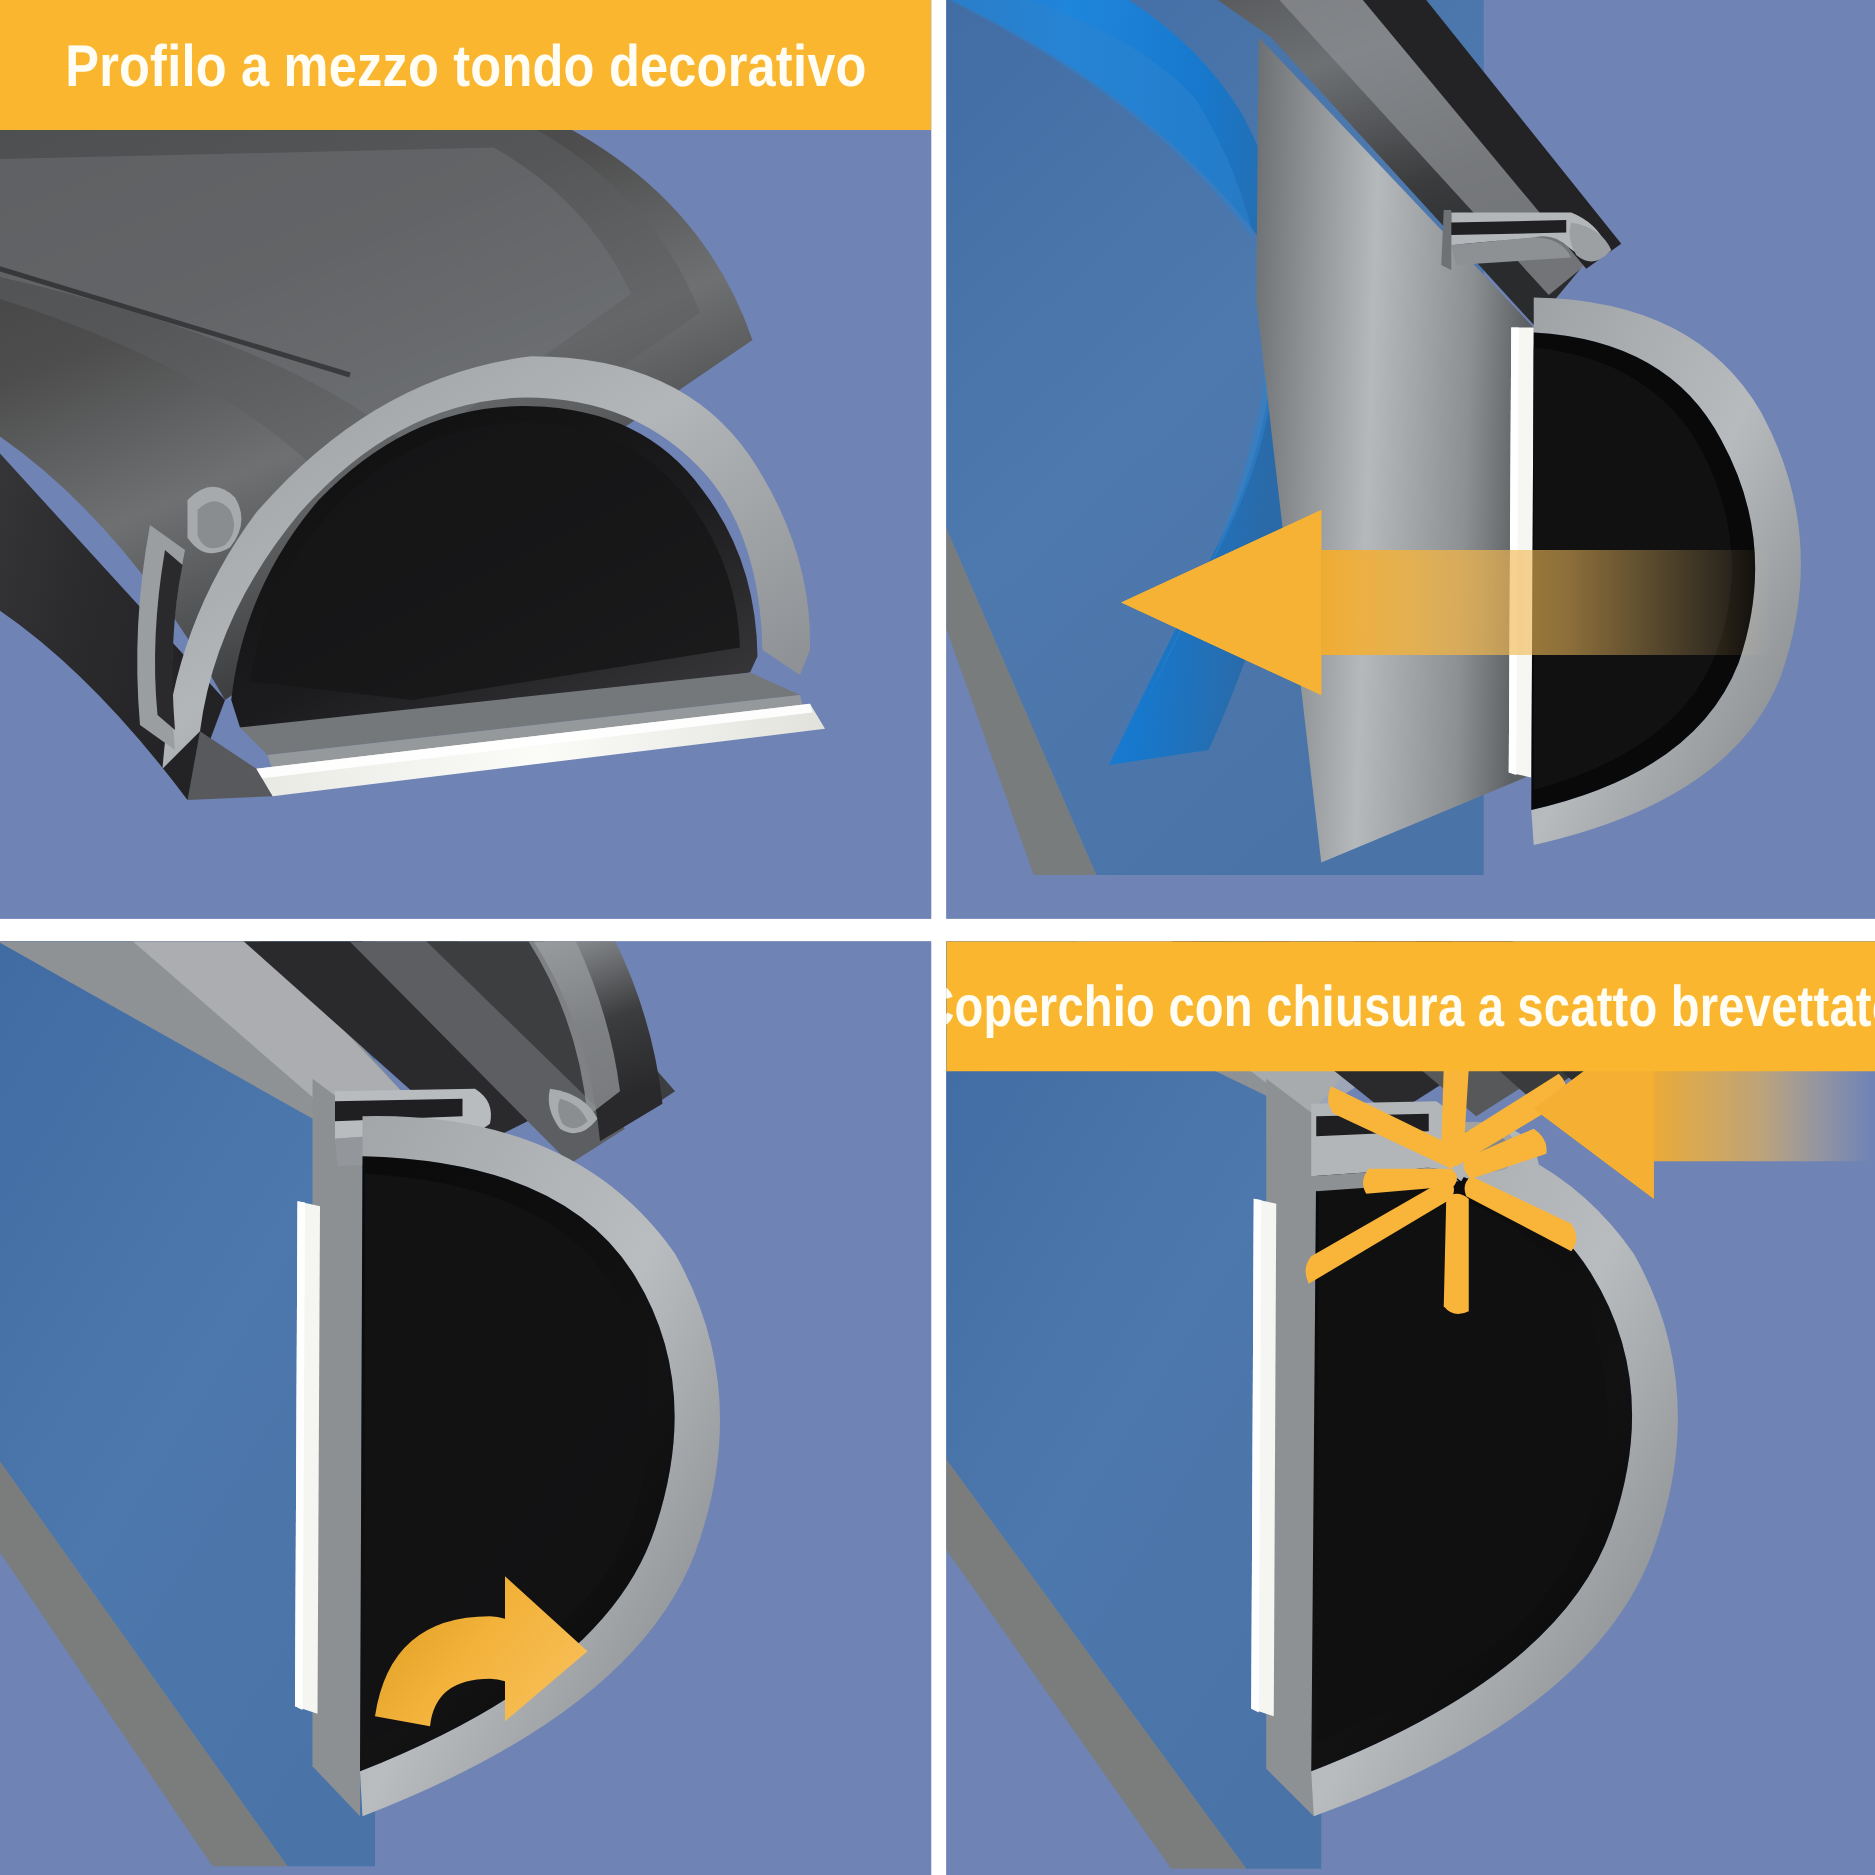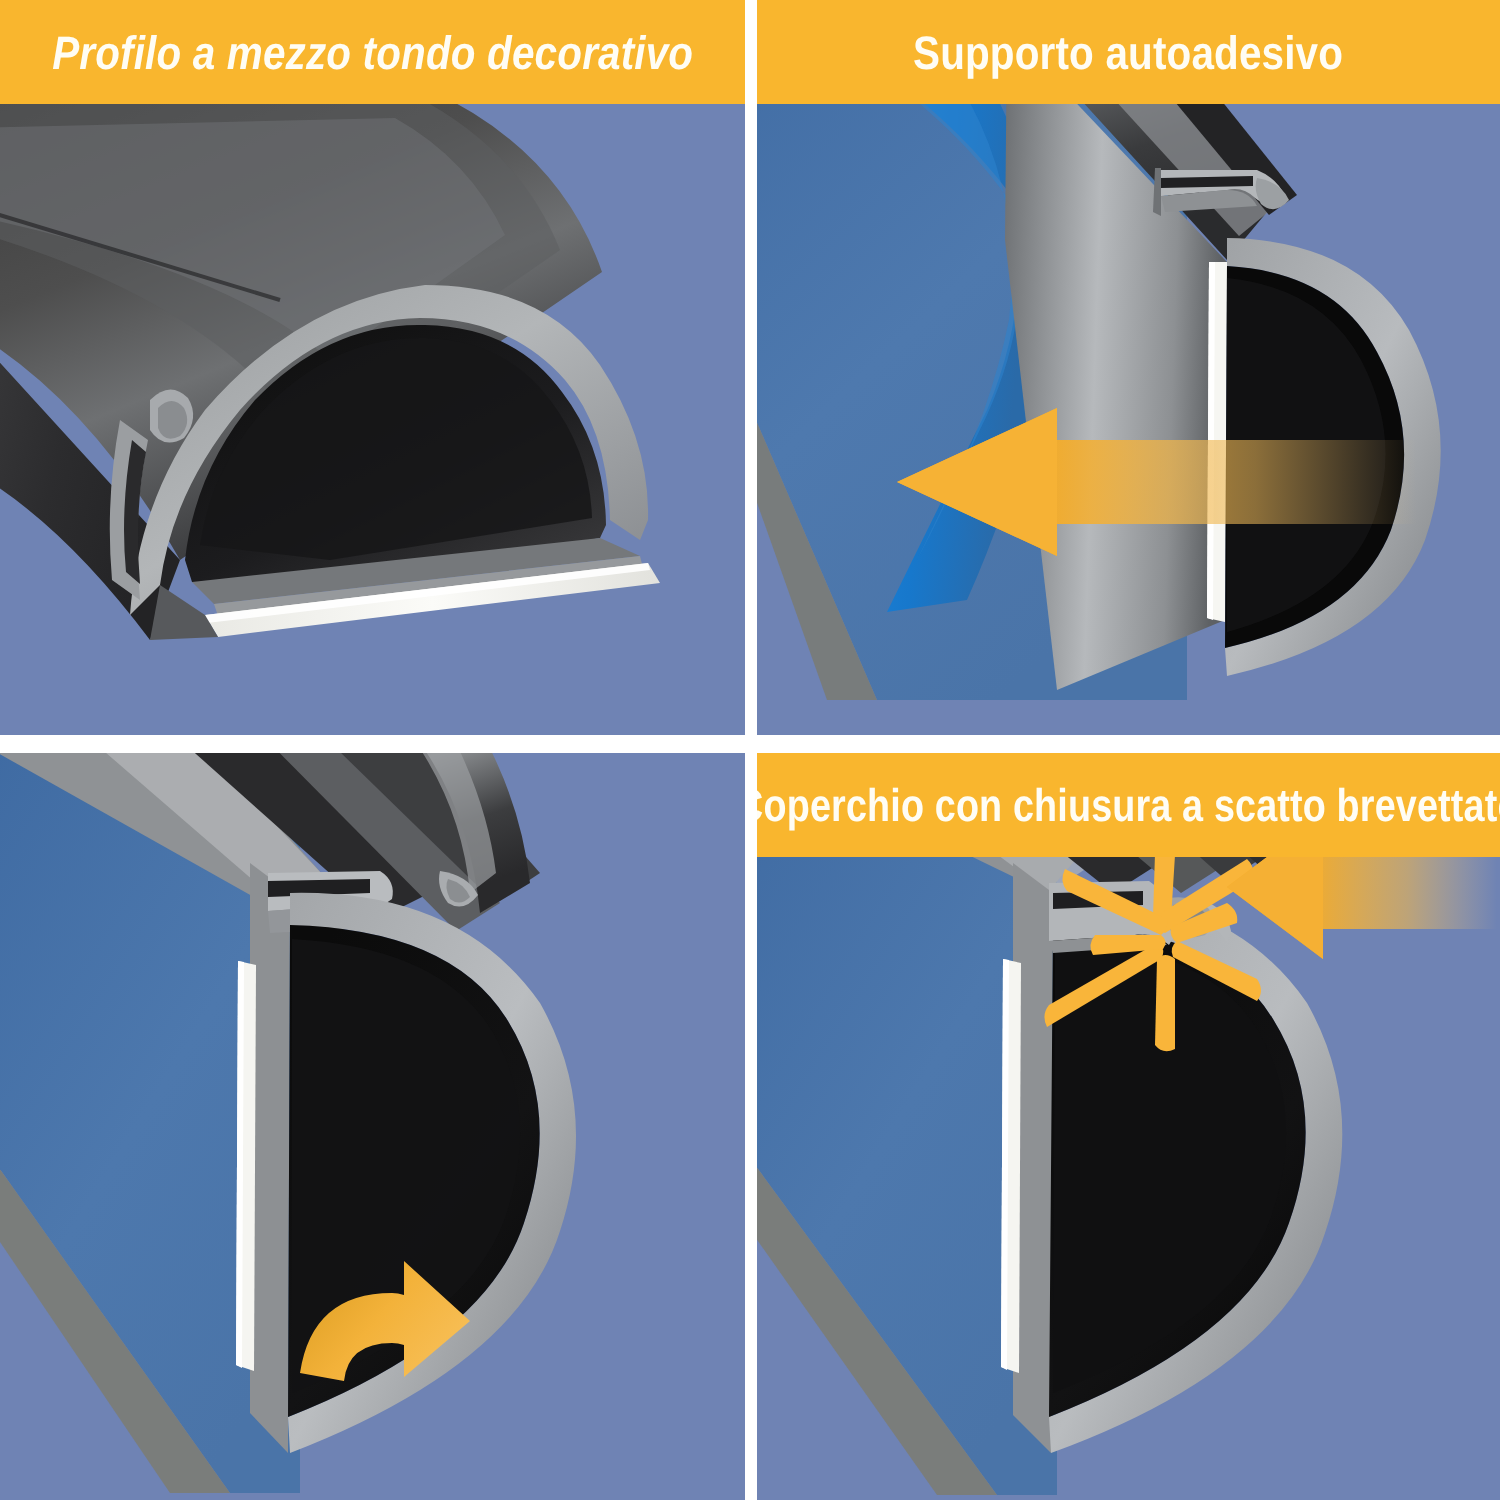--- a/index.html
+++ b/index.html
@@ -21,21 +21,21 @@
     height: 1500px;
     background: #ffffff;
   }
 
   
   .panel {
     position: absolute;
     overflow: hidden;
     background: #6f83b4;
   }
-  .panel.tl { left: 0;   top: 0;   width: 745px; height: 735px; font-style: italic; }
+  .panel.tl { left: 0;   top: 0;   width: 745px; height: 735px; }
   .panel.tr { left: 757px; top: 0;   width: 743px; height: 735px; }
   .panel.bl { left: 0;   top: 753px; width: 745px; height: 747px; }
   .panel.br { left: 757px; top: 753px; width: 743px; height: 747px; }
 
   
   .banner {
     position: absolute;
     left: 0;
     top: 0;
     width: 100%;
@@ -230,23 +230,20 @@
         <path d="M 398 168 L 404 168 L 404 216 L 396 212 Z" fill="#6f7275"></path>
         <path d="M 404 178 L 496 176 L 496 186 L 404 188 Z" fill="#202022"></path>
 
         <g>
           <path d="M 300 482 L 300 440 L 660 440 L 660 524 L 300 524 L 300 482 Z" fill="url(#p2arrowtail)"></path>
           <path d="M 140 482 L 300 408 L 300 458 L 300 506 L 300 556 Z" fill="#f4ad2c"></path>
           <path d="M 140 482 L 300 408 L 300 556 Z" fill="#f6b235"></path>
         </g>
       </svg>
     </div>
-    <div class="banner">
-      <div class="banner-text">Supporto autoadesivo</div>
-    </div>
   </div>
 
   <div class="panel bl">
     <div class="stage">
       <svg viewBox="0 0 745 747" preserveAspectRatio="none" aria-hidden="true">
         <defs>
           <linearGradient id="p3wall" x1="0" y1="0" x2="0.7" y2="1">
             <stop offset="0" stop-color="#3d69a1"></stop>
             <stop offset="0.6" stop-color="#4d78ad"></stop>
             <stop offset="1" stop-color="#4a74a8"></stop>

